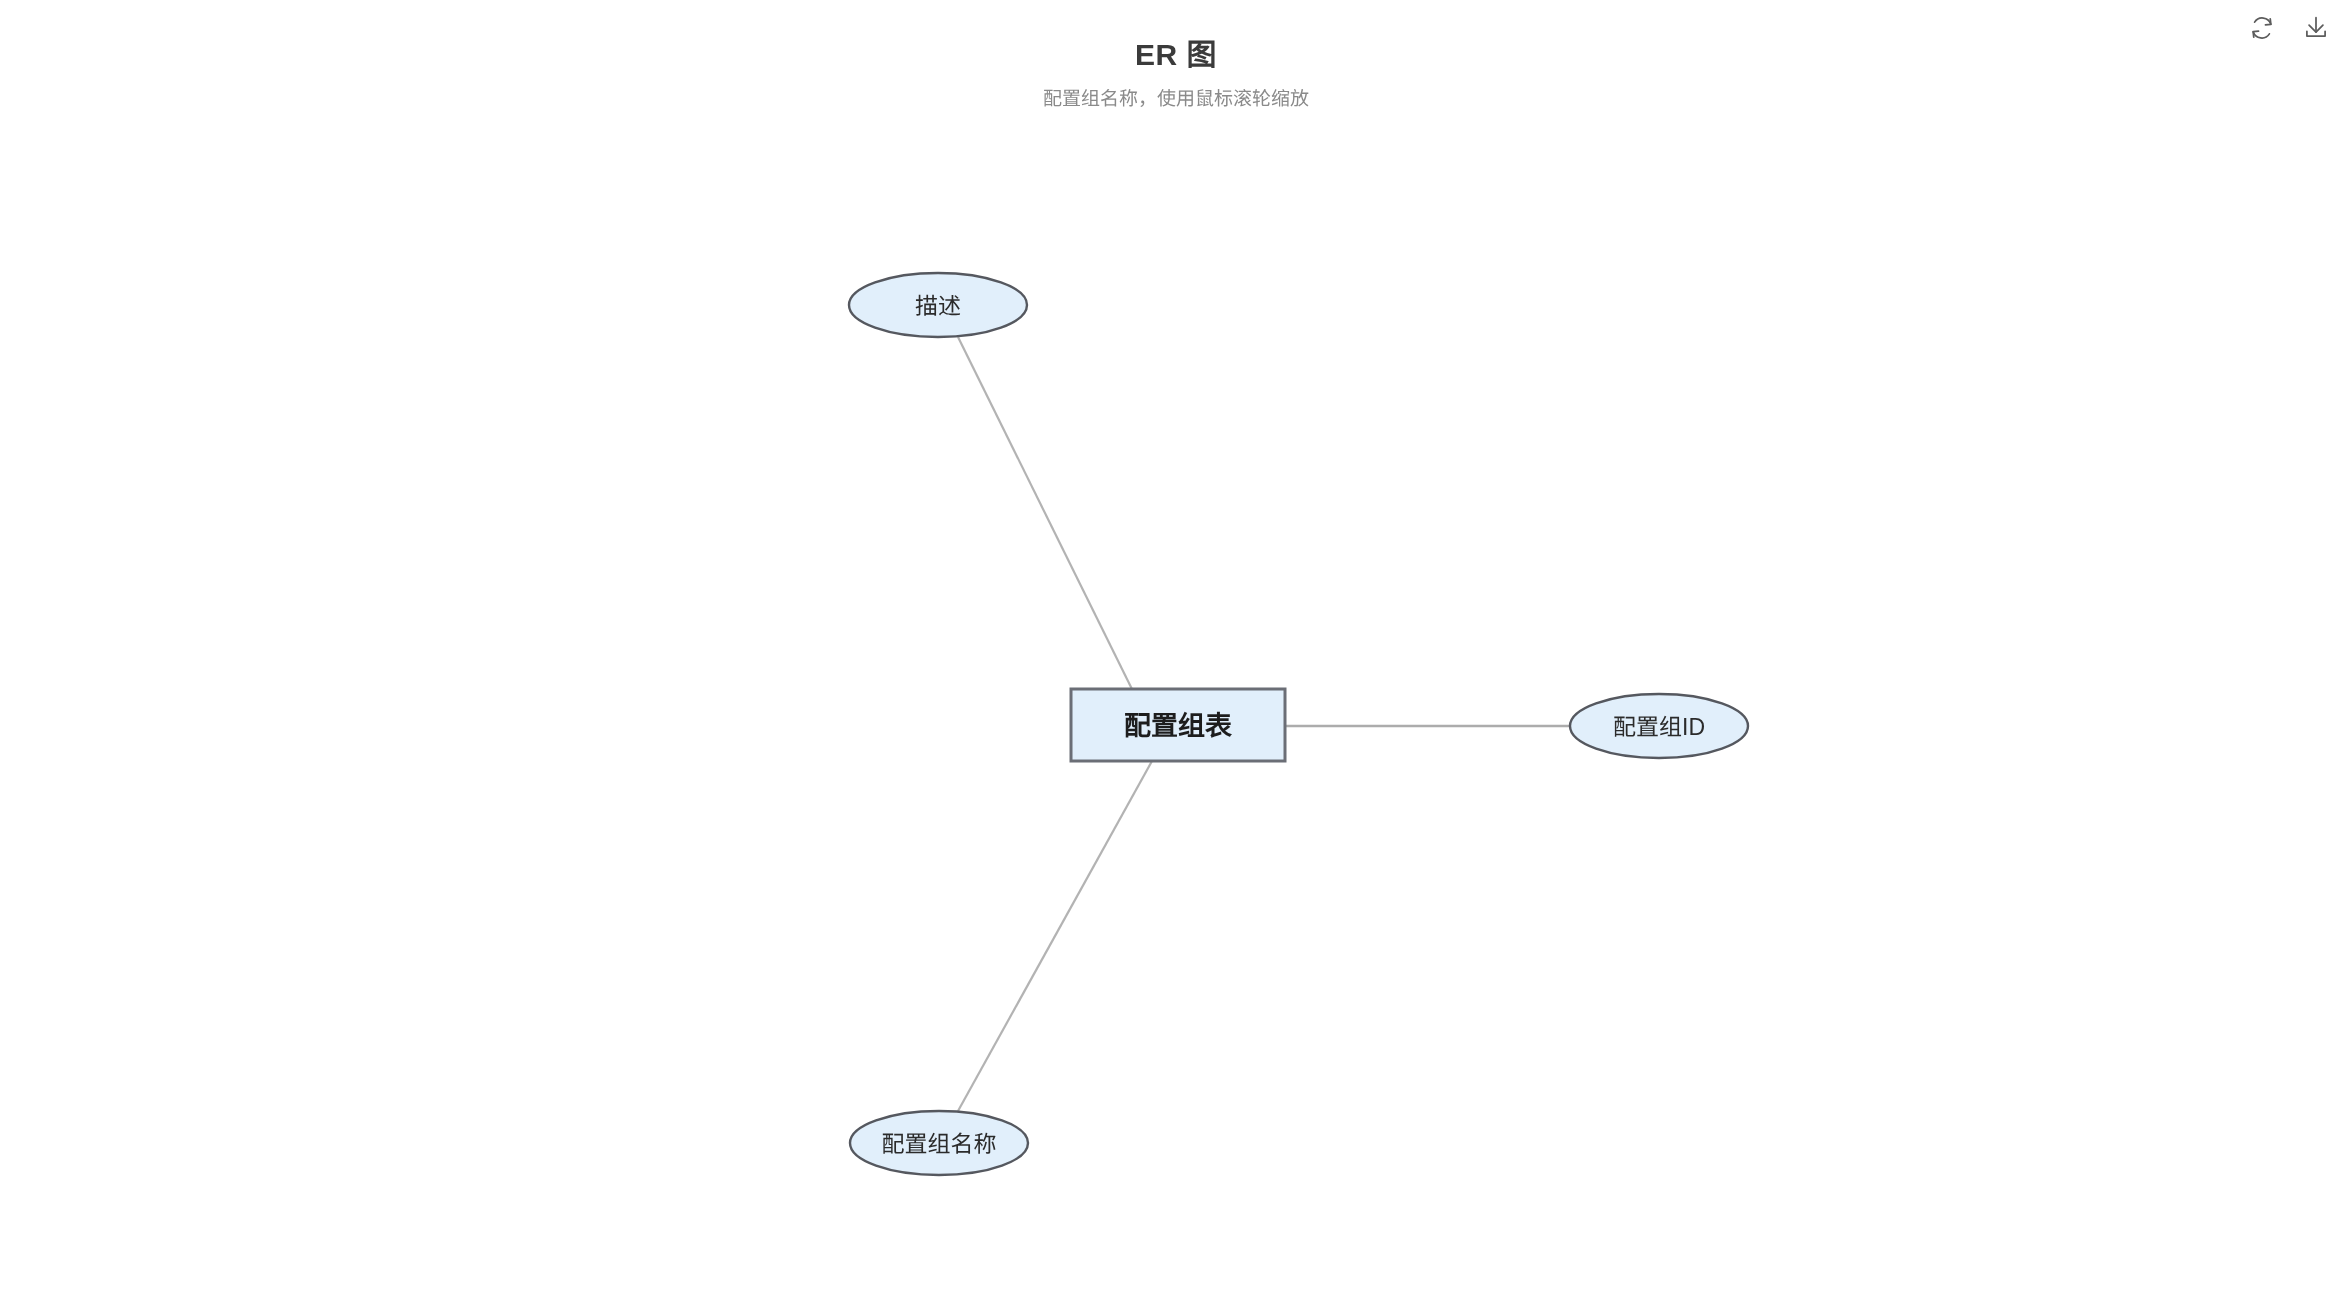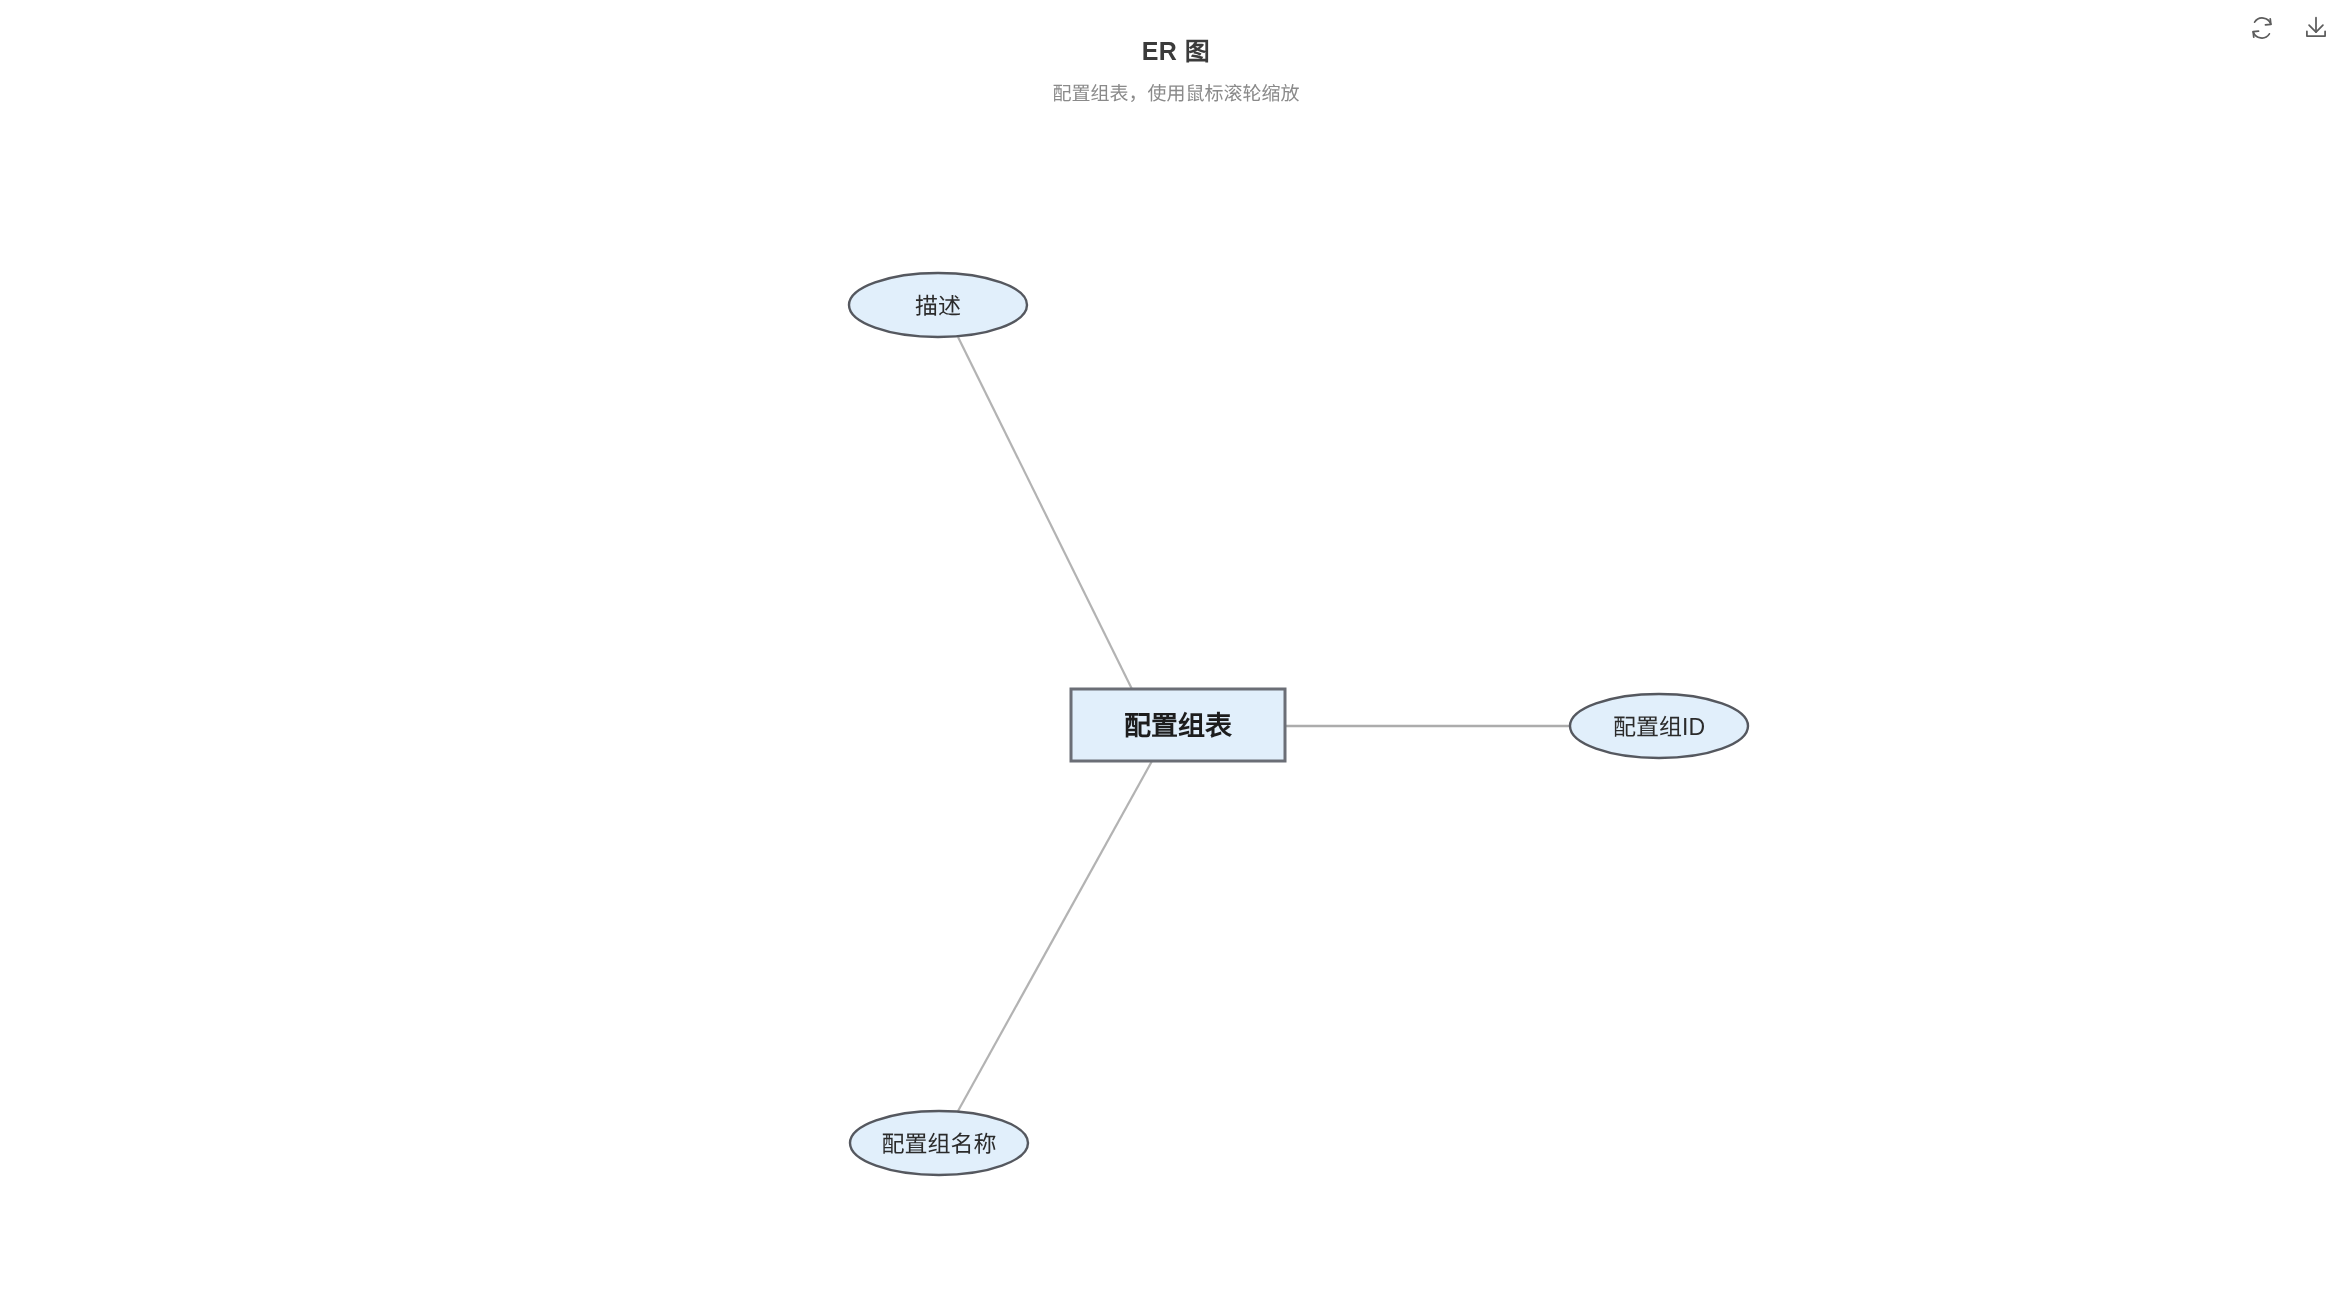--- a/index.html
+++ b/index.html
@@ -46,21 +46,21 @@
     position: absolute;
     top: 0;
     left: 0;
     width: 2352px;
     text-align: center;
     pointer-events: none;
   }
   .page-title {
     margin: 0;
     padding-top: 38px;
-    font-size: 25px;
+    font-size: 30px;
     font-weight: bold;
     color: #3b3b3b;
     letter-spacing: 0.5px;
     line-height: 1.1;
   }
   .page-subtitle {
     margin: 0;
     padding-top: 17px;
     font-size: 19px;
     font-weight: normal;
@@ -123,21 +123,21 @@
         <line x1="12" y1="2.5" x2="12" y2="15.6"></line>
         <polyline points="5.6 9.4 12 15.8 18.4 9.4"></polyline>
         <polyline points="3.6 15 3.6 19.4 20.4 19.4 20.4 15"></polyline>
       </svg>
     </span>
   </button>
 </div>
 
 <div class="header">
   <h1 class="page-title">ER 图</h1>
-  <p class="page-subtitle">配置组表，使用鼠标滚轮缩放</p>
+  <p class="page-subtitle">配置组名称，使用鼠标滚轮缩放</p>
 </div>
 
 <div class="er-canvas">
   <svg class="er-svg" viewBox="0 0 2352 1300" xmlns="http://www.w3.org/2000/svg">
 
     <g>
       <line x1="958" y1="337" x2="1167" y2="760" stroke="#b3b3b3" stroke-width="2.2"></line>
       <line x1="1285" y1="726" x2="1572" y2="726" stroke="#acacac" stroke-width="2.6"></line>
       <line x1="1152" y1="761" x2="958" y2="1111" stroke="#b3b3b3" stroke-width="2.2"></line>
     </g>

